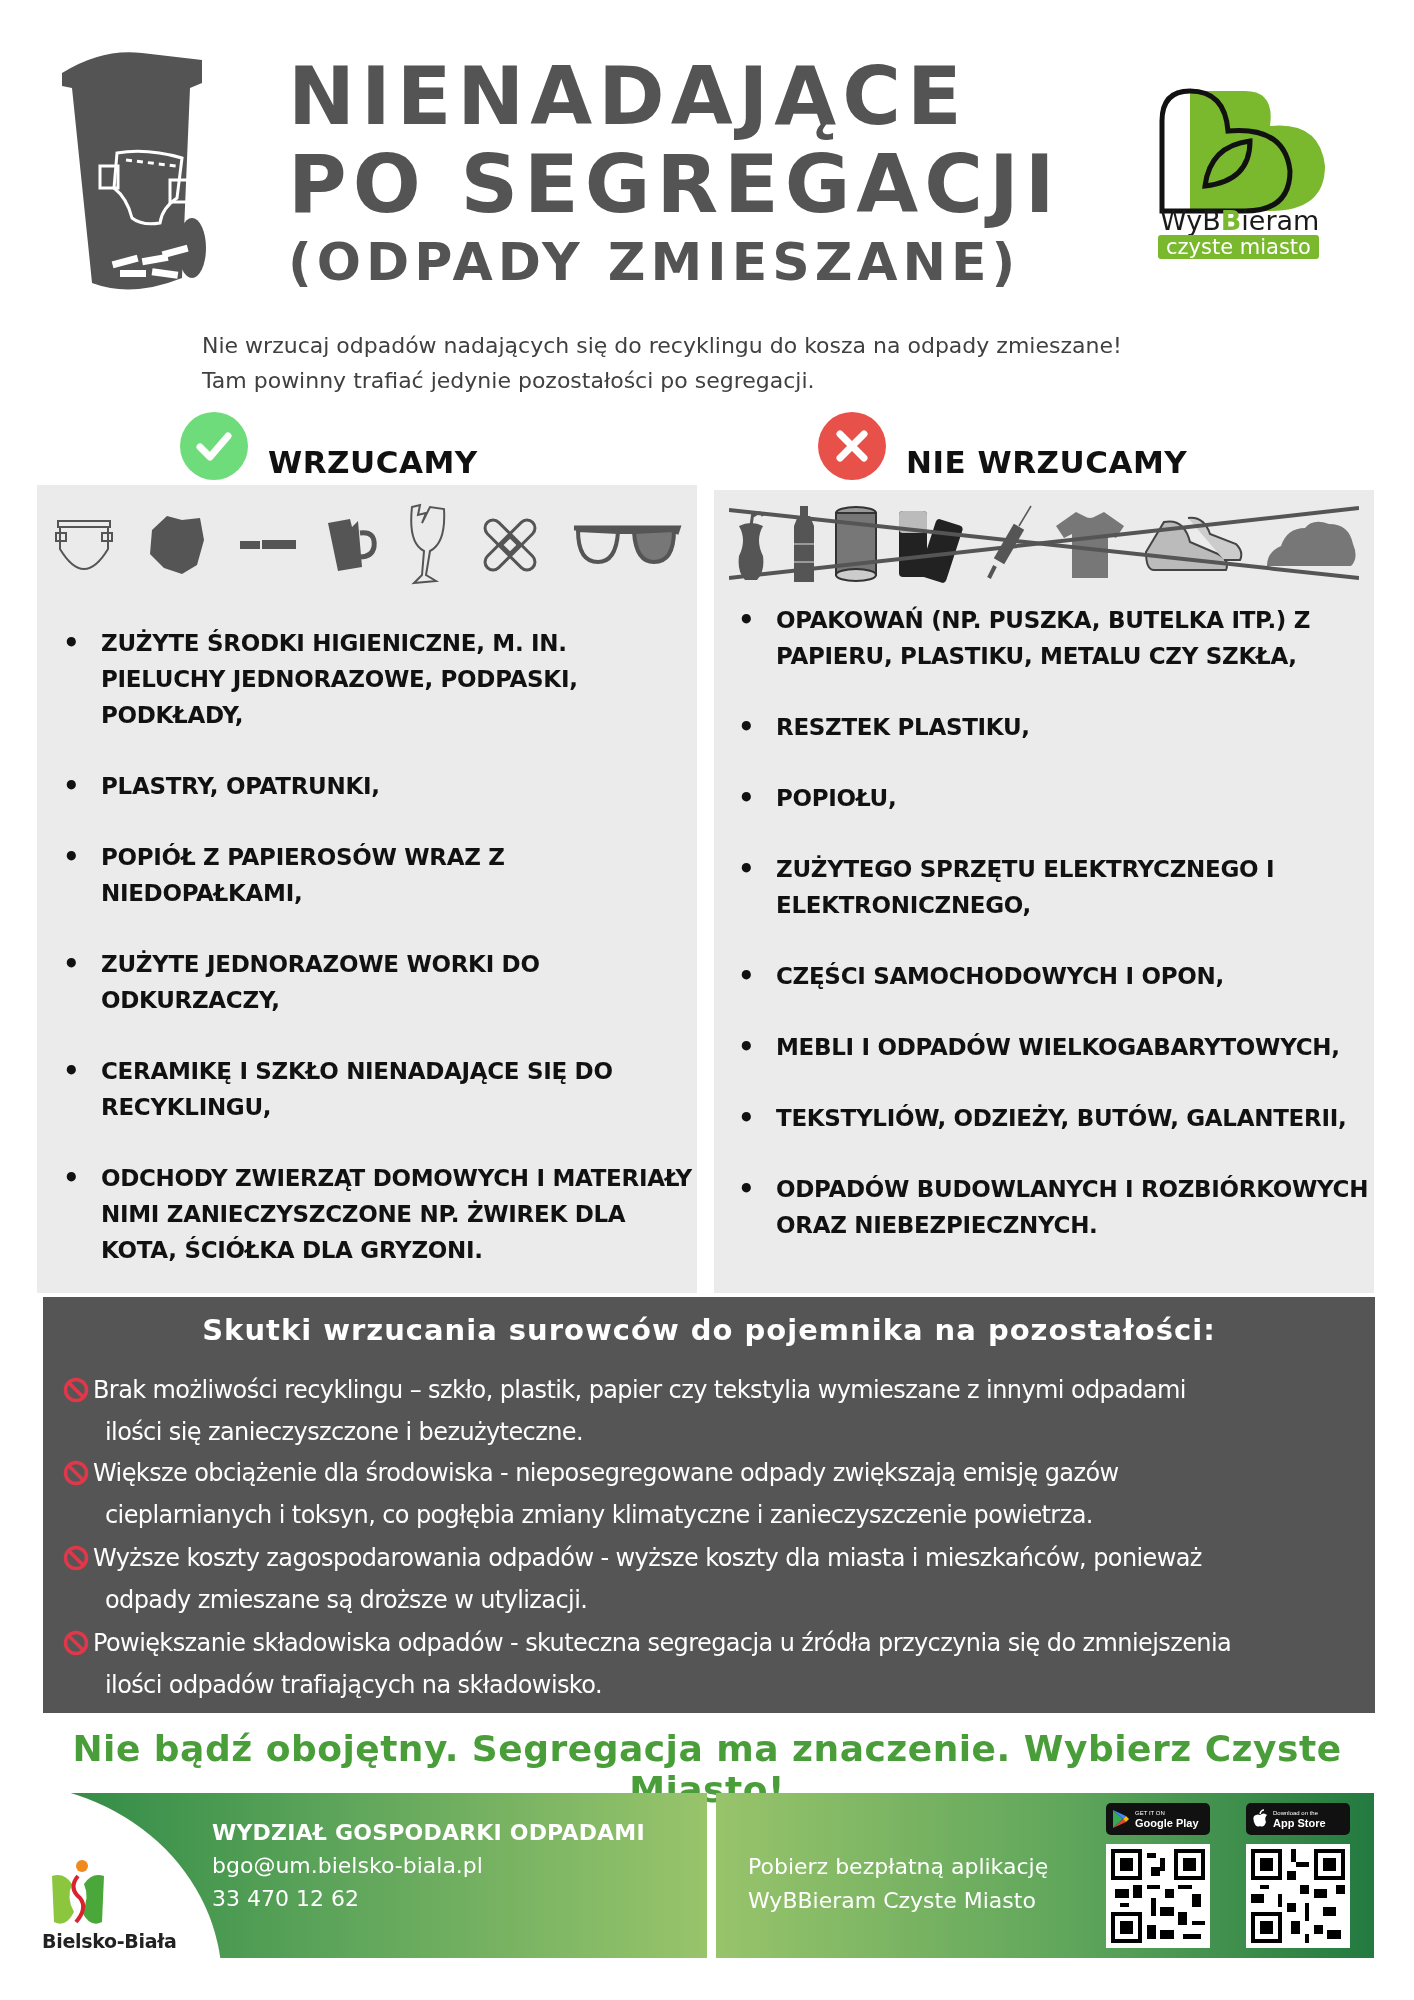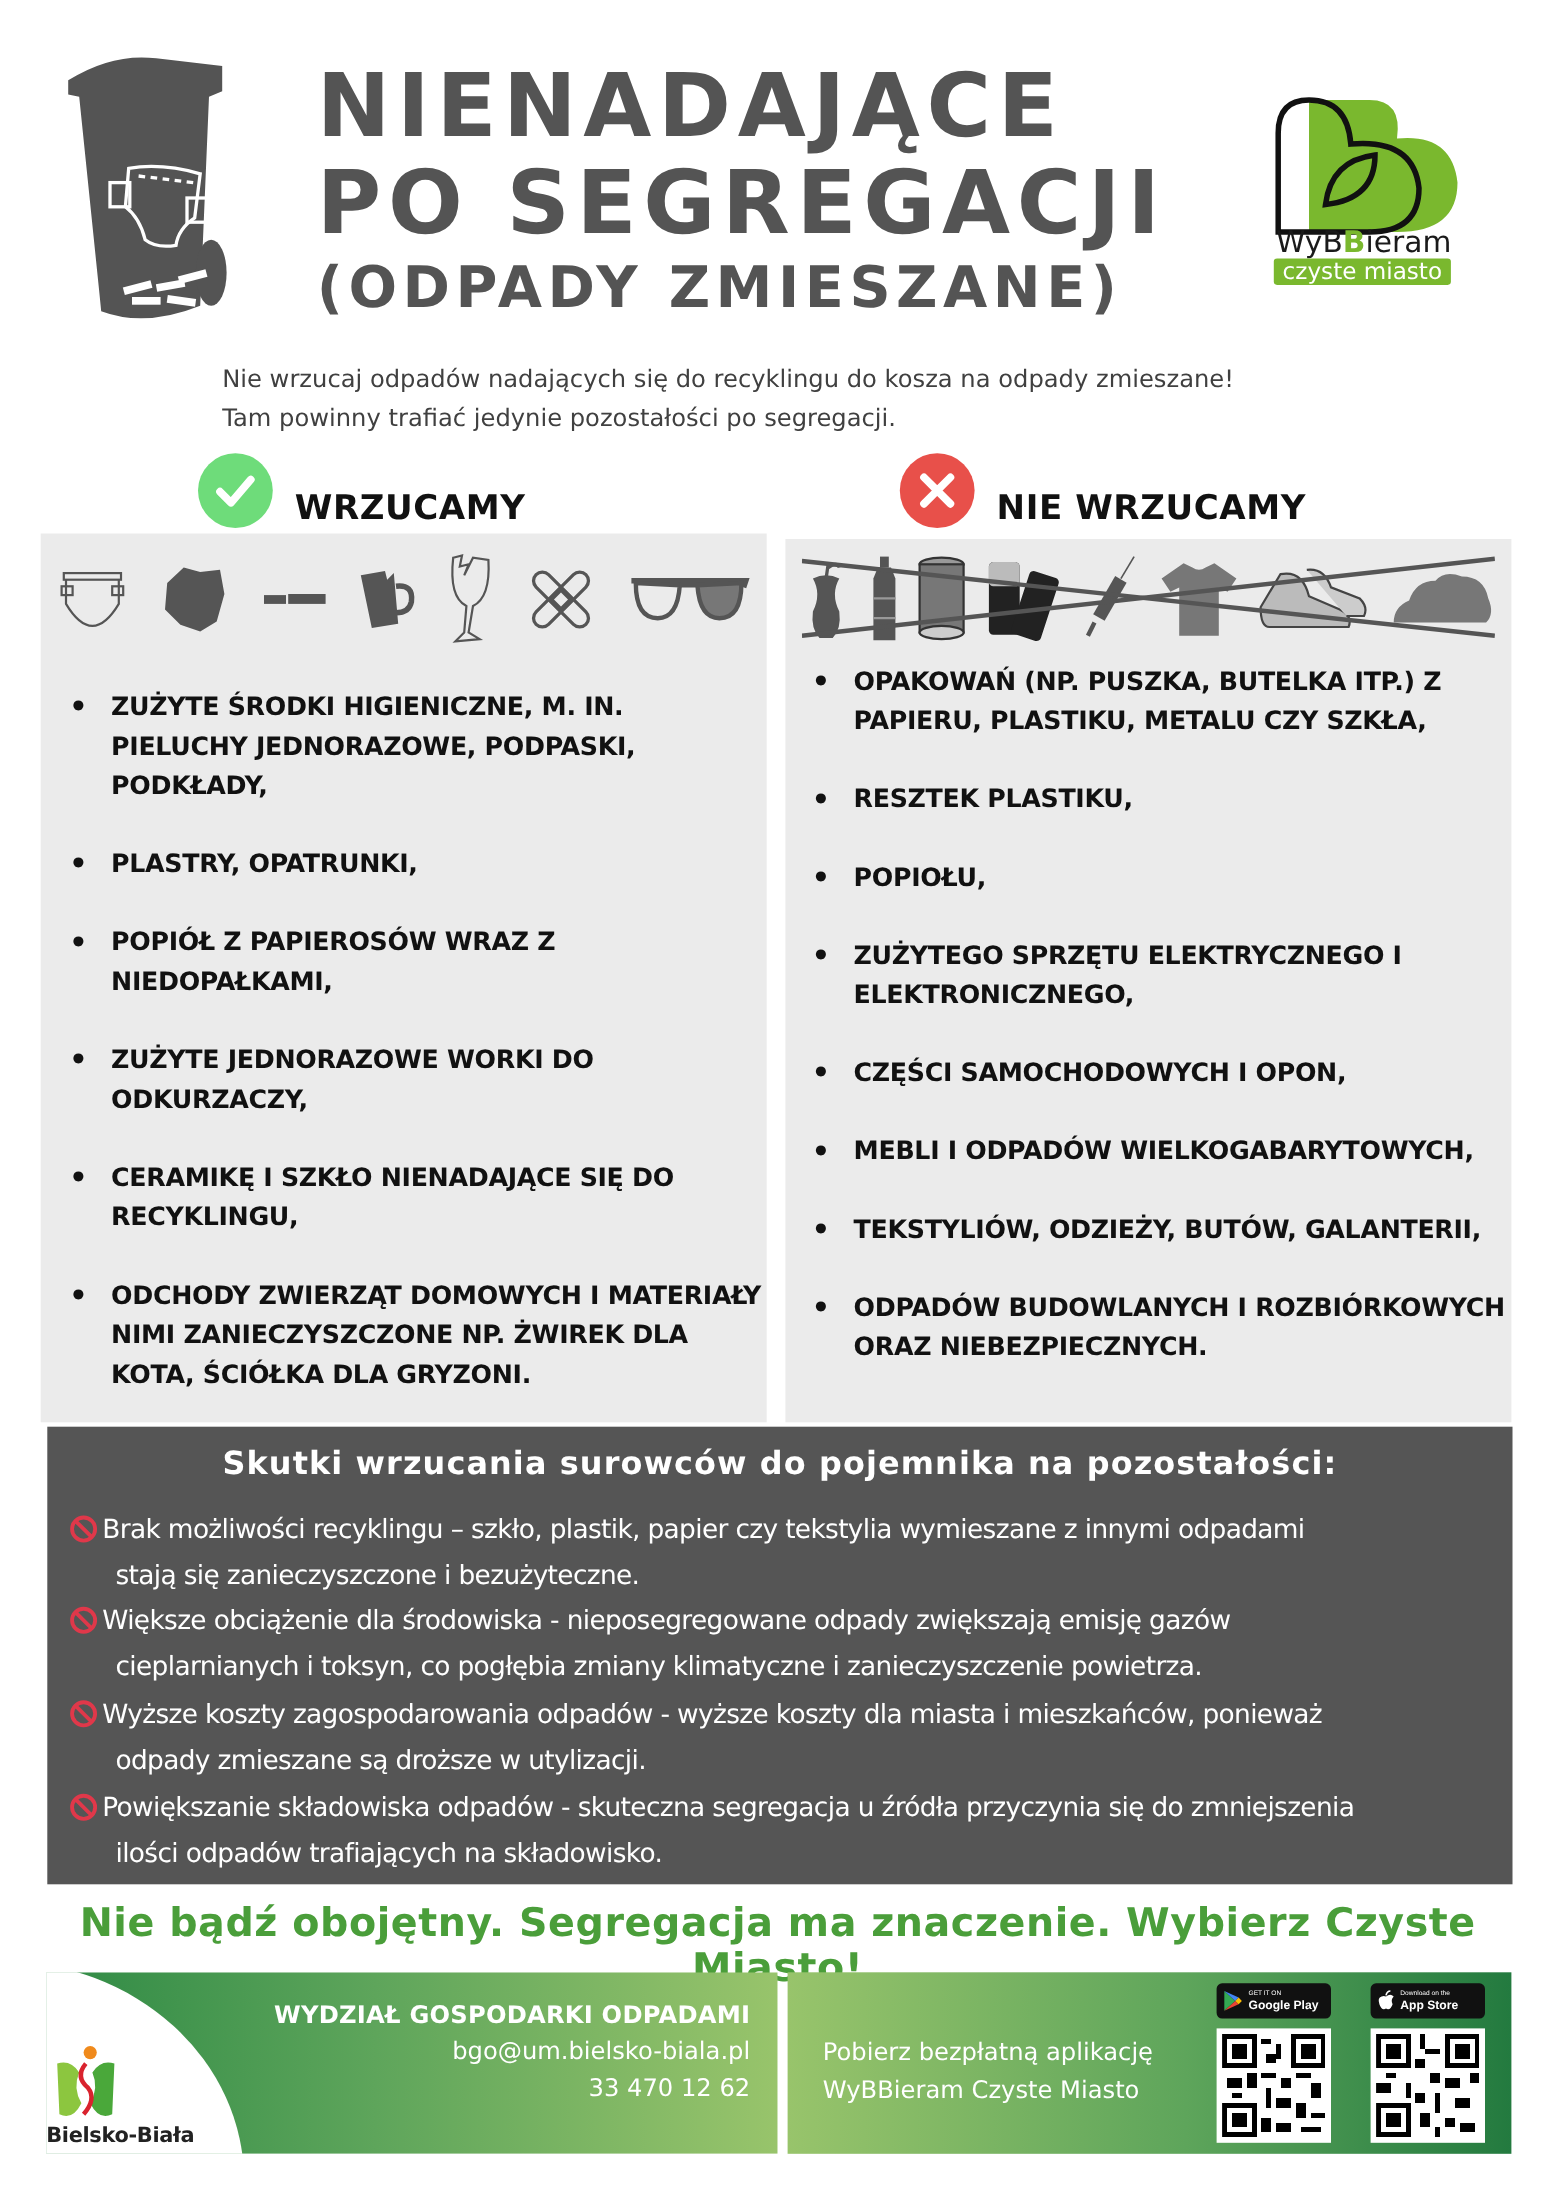--- a/index.html
+++ b/index.html
@@ -56,21 +56,21 @@
   .no-sym { display: inline-block; width: 26px; height: 26px; flex: 0 0 26px; }
 
   #slogan { left: 0; width: 1414px; top: 1728px; text-align: center; color: #4a9e3a; font-size: 36px; font-weight: bold; font-family: "DejaVu Sans", sans-serif; letter-spacing: 0.5px; }
 
   
   #foot-left { left: 42px; top: 1793px; width: 665px; height: 165px; overflow: hidden; }
   #foot-left .bg { position: absolute; inset: 0; background: linear-gradient(90deg, #2f8a45 0%, #5ea55b 45%, #98c46b 100%); }
   #foot-left .wave { position: absolute; left: -40px; top: -10px; width: 220px; height: 200px; background: #fff; border-top-right-radius: 100% 100%; }
   #bb-logo { left: 48px; top: 1858px; width: 60px; height: 75px; }
   #bb-name { left: 42px; top: 1930px; font-size: 19px; font-weight: bold; color: #222; font-family: "DejaVu Sans", sans-serif; letter-spacing: -0.3px; }
-  #dept { position: absolute; left: 170px; width: 470px; top: 27px; text-align: right; color: #fff; }
+  #dept { position: absolute; left: 170px; width: 470px; top: 27px; text-align: left; color: #fff; }
   #dept .d1 { font-size: 22px; font-weight: bold; font-family: "DejaVu Sans", sans-serif; letter-spacing: 0.2px; }
   #dept .d2 { font-size: 22px; margin-top: 8px; font-family: "DejaVu Sans", sans-serif; }
   #dept .d3 { font-size: 22px; margin-top: 8px; font-family: "DejaVu Sans", sans-serif; }
 
   #foot-right { left: 716px; top: 1793px; width: 658px; height: 165px; background: linear-gradient(90deg, #98c46b 0%, #5ea55b 55%, #237a3f 100%); }
   #app-text { position: absolute; left: 32px; top: 57px; color: #fff; font-size: 22px; line-height: 34px; font-family: "DejaVu Sans", sans-serif; }
   .store { position: absolute; top: 10px; width: 104px; height: 32px; background: #111; border-radius: 5px; display: flex; align-items: center; gap: 5px; padding: 0 6px; color: #fff; }
   .store .small { font-size: 6px; line-height: 7px; display: block; }
   .store .big { font-size: 11px; font-weight: bold; line-height: 12px; display: block; }
   #gplay { left: 390px; }
@@ -233,21 +233,21 @@
   <div id="effects-title">Skutki wrzucania surowców do pojemnika na pozostałości:</div>
 
   <div class="effect" style="top:72px;">
     <div class="first">
         <svg class="no-sym" viewBox="0 0 26 26">
           <circle cx="13" cy="13" r="10.5" fill="none" stroke="#e0384a" stroke-width="3.5"></circle>
           <line x1="6" y1="6" x2="20" y2="20" stroke="#e0384a" stroke-width="3.5"></line>
         </svg>
         <span>Brak możliwości recyklingu –  szkło, plastik, papier czy  tekstylia wymieszane z innymi odpadami</span>
       </div>
-    <div class="cont">stają się zanieczyszczone i bezużyteczne.</div>
+    <div class="cont">ilości się zanieczyszczone i bezużyteczne.</div>
   </div>
   <div class="effect" style="top:155px;">
     <div class="first">
         <svg class="no-sym" viewBox="0 0 26 26">
           <circle cx="13" cy="13" r="10.5" fill="none" stroke="#e0384a" stroke-width="3.5"></circle>
           <line x1="6" y1="6" x2="20" y2="20" stroke="#e0384a" stroke-width="3.5"></line>
         </svg>
         <span>Większe obciążenie dla środowiska - nieposegregowane odpady zwiększają emisję gazów</span>
       </div>
     <div class="cont">cieplarnianych i toksyn, co pogłębia zmiany klimatyczne i zanieczyszczenie powietrza.</div>

